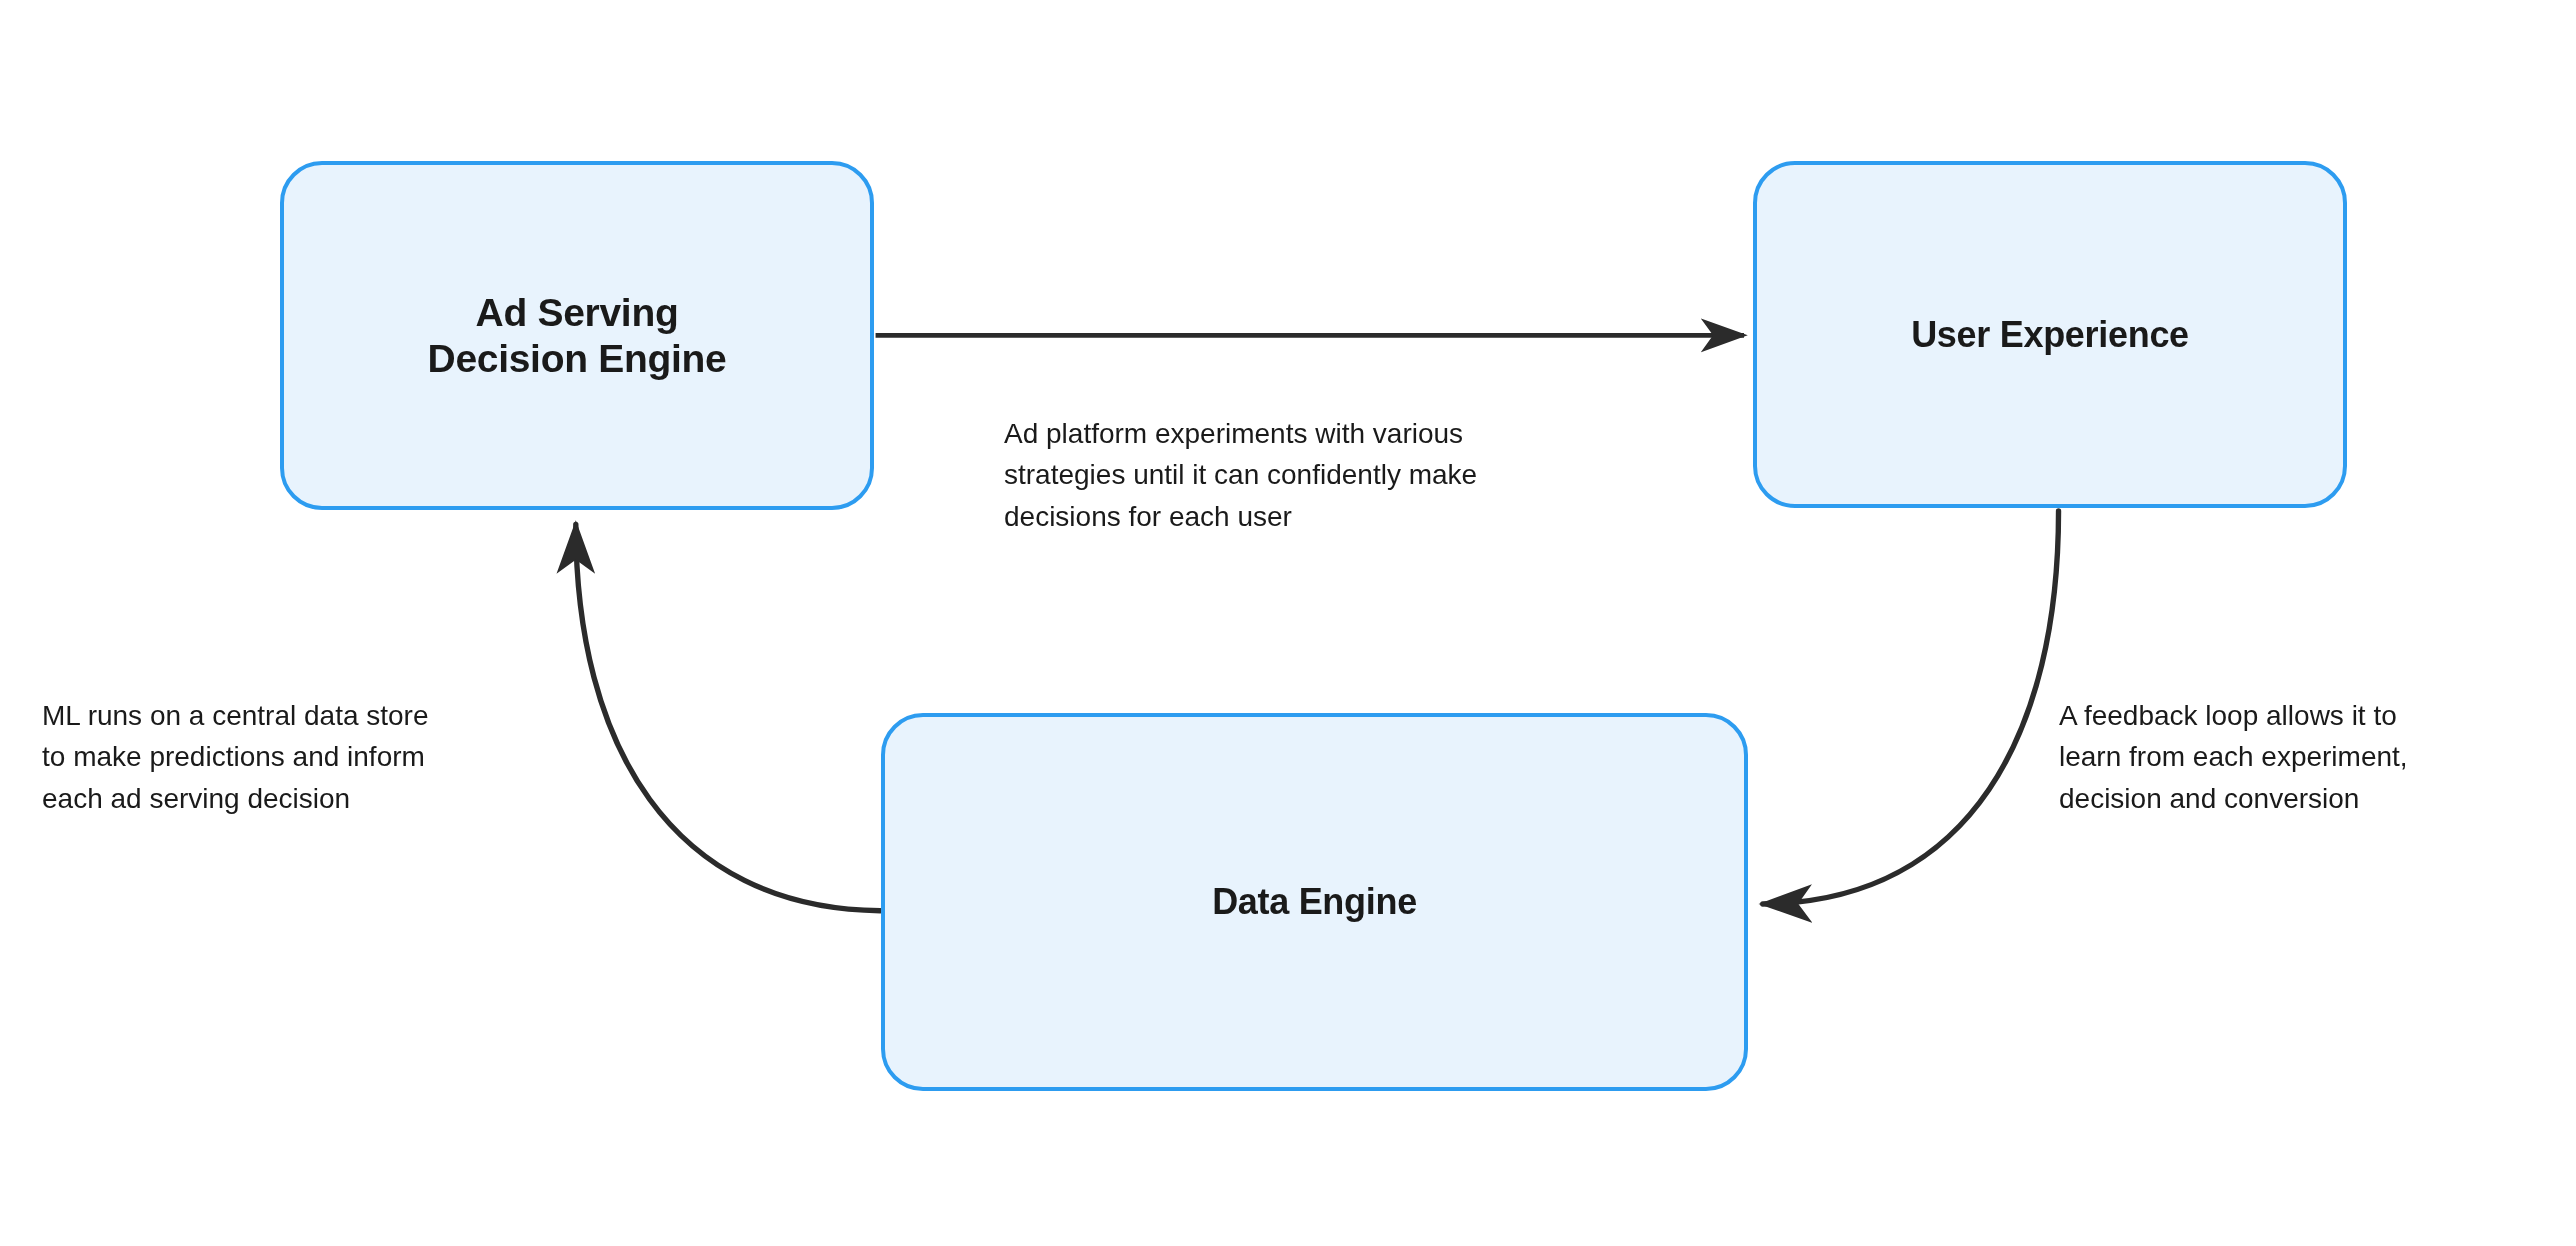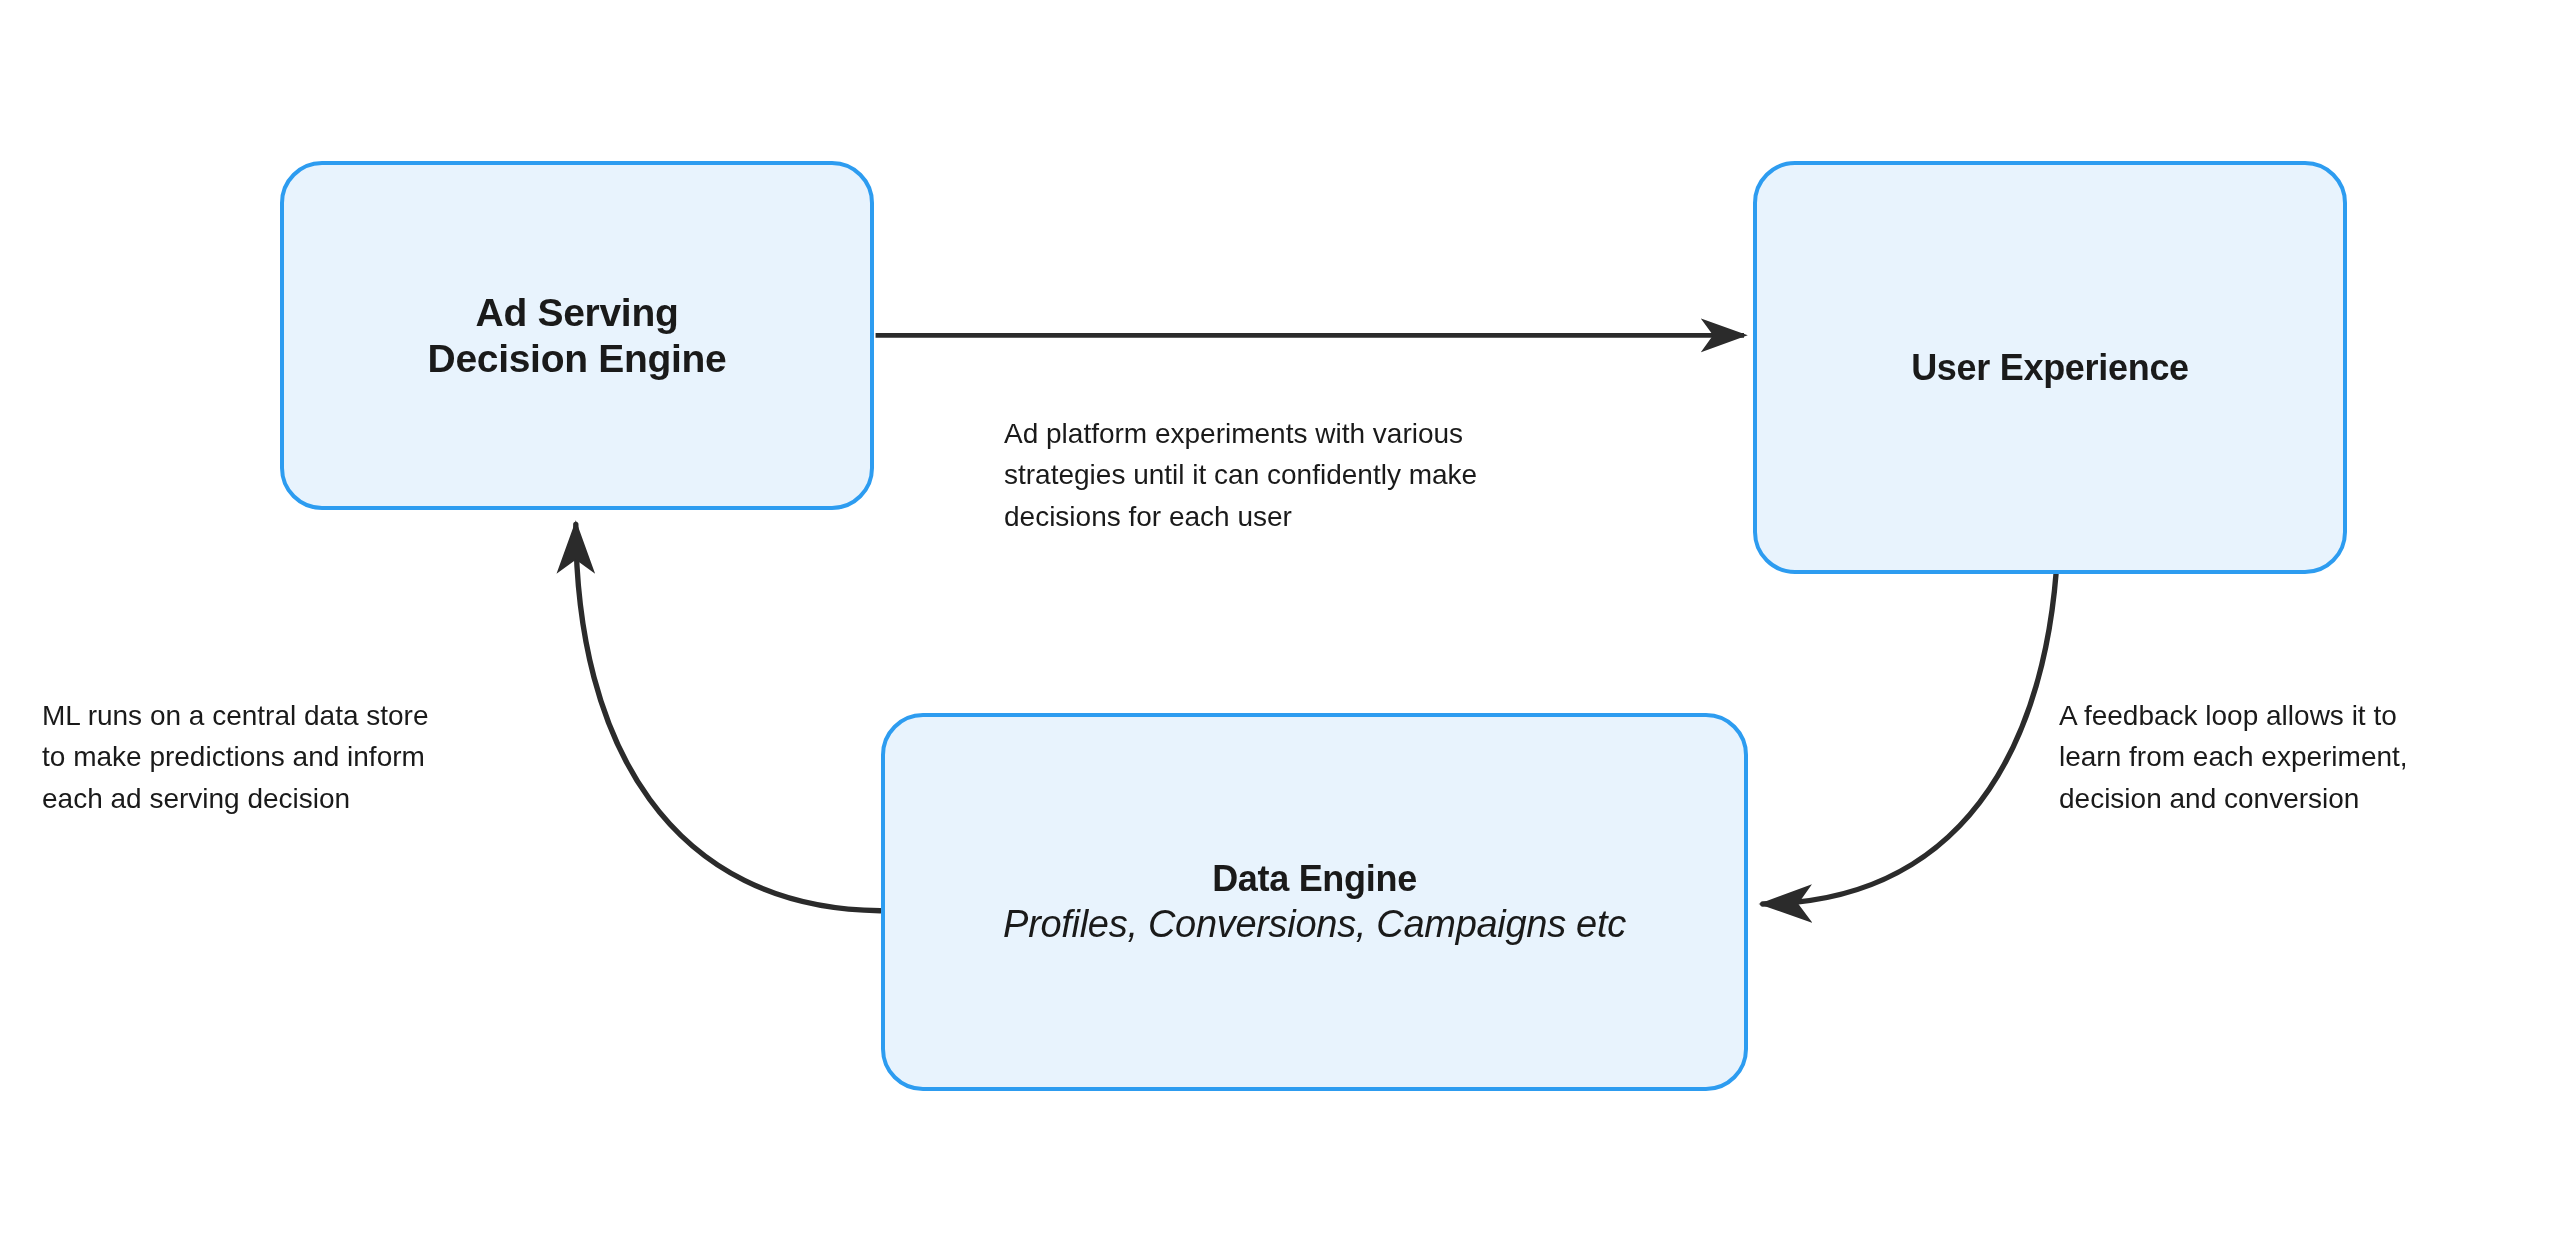--- a/index.html
+++ b/index.html
@@ -60,21 +60,21 @@
 
   
   #node-ad-serving {
     left: 280px;  top: 161px;
     width: 594px; height: 349px;
   }
   #node-ad-serving .title { font-size: 39px; }
 
   #node-user-experience {
     left: 1753px; top: 161px;
-    width: 594px; height: 413px;
+    width: 594px; height: 347px;
   }
   #node-user-experience .title { font-size: 36px; }
 
   #node-data-store {
     left: 881px; top: 713px;
     width: 867px; height: 378px;
   }
   #node-data-store .title { font-size: 36px; }
   #node-data-store .subtitle { font-size: 38px; margin-top: 2.7px; }
 
@@ -121,21 +121,20 @@
     <div class="title">Ad Serving
 Decision Engine</div>
   </div>
 
   <div class="node" id="node-user-experience">
     <div class="title">User Experience</div>
   </div>
 
   <div class="node" id="node-data-store">
     <div class="title">Data Engine</div>
-    <div class="subtitle">Profiles, Conversions, Campaigns etc</div>
   </div>
 
   <div class="edge-label" id="label-top">Ad platform experiments with various
 strategies until it can confidently make
 decisions for each user</div>
 
   <div class="edge-label" id="label-right">A feedback loop allows it to
 learn from each experiment,
 decision and conversion</div>
 

